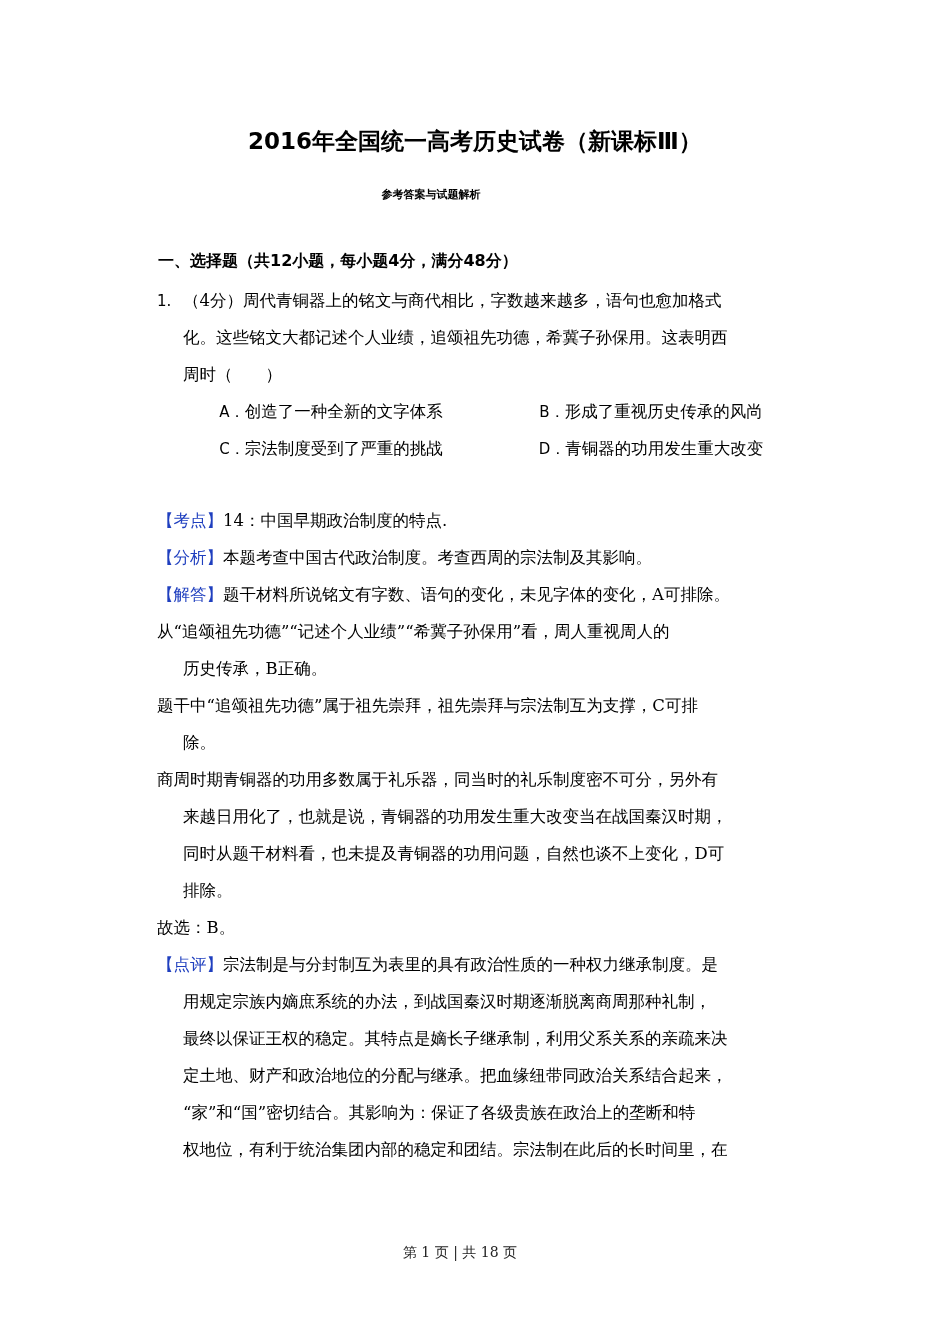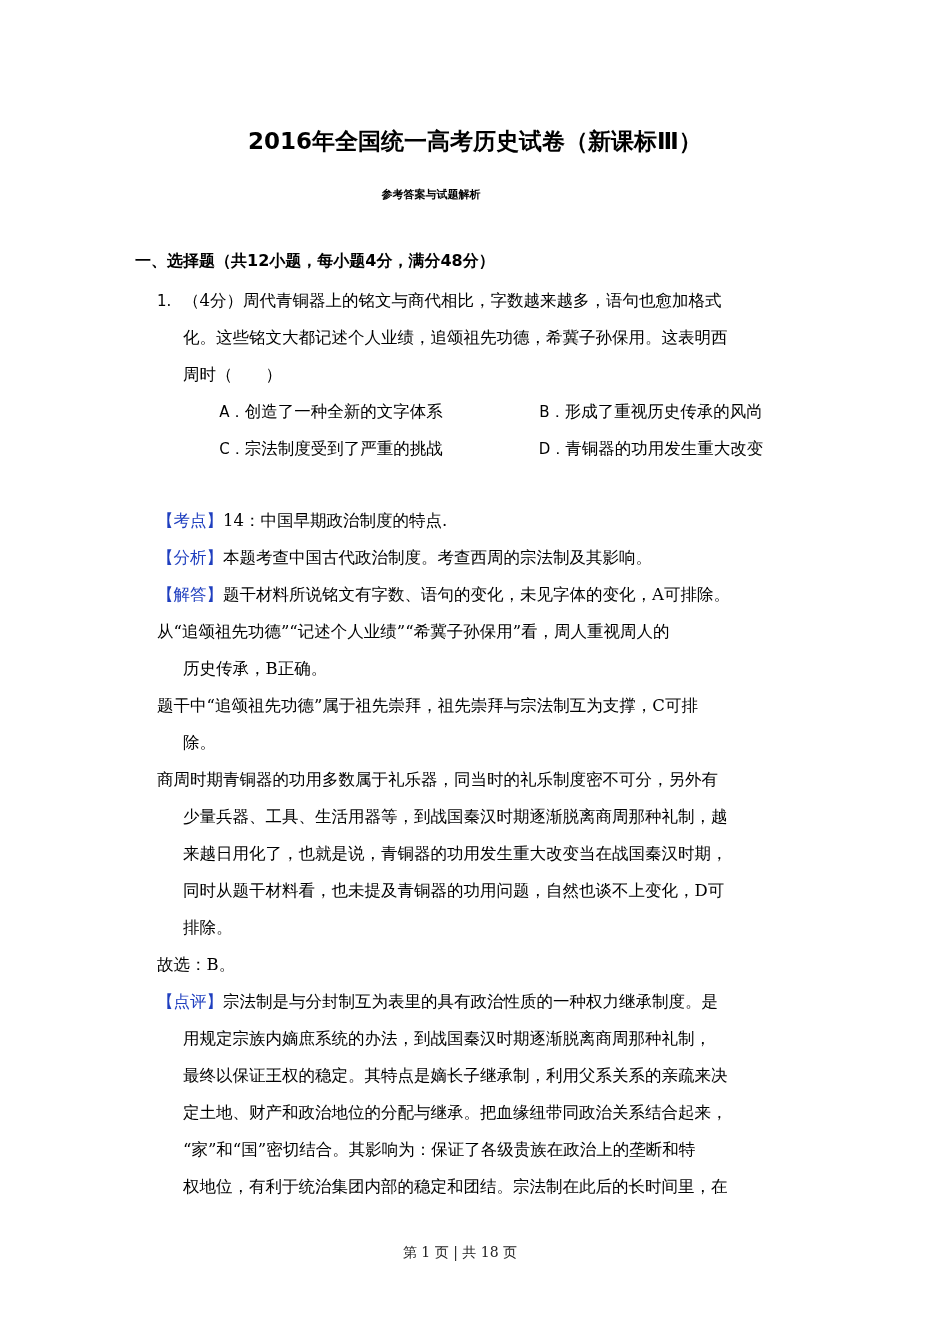--- a/index.html
+++ b/index.html
@@ -4,21 +4,21 @@
 <style>
   html, body { margin: 0; padding: 0; background: #ffffff; }
   body { width: 950px; height: 1344px; position: relative; overflow: hidden;
          font-family: "DejaVu Serif", "Liberation Serif", serif; color: #000; }
   .page { position: absolute; left: 0; top: 0; width: 950px; height: 1344px; }
   .title { position: absolute; top: 126px; left: 0; width: 950px; text-align: center;
            font-family: "DejaVu Sans", "Liberation Sans", sans-serif; font-weight: bold;
            font-size: 23px; letter-spacing: 0px; }
   .subtitle { position: absolute; top: 187px; left: 0; width: 862px; text-align: center;
               font-family: "DejaVu Sans", "Liberation Sans", sans-serif; font-weight: bold; font-size: 11px; }
-  .section-heading { position: absolute; top: 251px; left: 135px;
+  .section-heading { position: absolute; top: 251px; left: 158px;
                      font-family: "DejaVu Sans", "Liberation Sans", sans-serif; font-weight: bold; font-size: 16px; }
   .block { position: absolute; left: 145px; width: 665px; font-size: 16.5px; line-height: 37px; margin-left: 12px; }
   .line { white-space: nowrap; height: 37px; }
   .indent { padding-left: 26px; }
   .q-num { display: inline-block; width: 26px; }
   .options { position: absolute; left: 171px; width: 640px; font-size: 16.5px; text-align: center; }
   .opt-row { height: 37px; line-height: 37px; display: flex; }
   .opt { width: 326px; white-space: nowrap; }
   .opt-letter { font-family: "DejaVu Sans", "Liberation Sans", sans-serif; font-size: 15px; }
   .tag { color: #1f3fbf; }
@@ -65,21 +65,20 @@
       <span class="tag">【解答】</span><span>题干材料所说铭文有字数、语句的变化，未见字体的变化，A可排除。</span>
     </div>
 
     <div class="line">从“追颂祖先功德”“记述个人业绩”“希冀子孙保用”看，周人重视周人的</div>
     <div class="line indent">历史传承，B正确。</div>
 
     <div class="line">题干中“追颂祖先功德”属于祖先崇拜，祖先崇拜与宗法制互为支撑，C可排</div>
     <div class="line indent">除。</div>
 
     <div class="line">商周时期青铜器的功用多数属于礼乐器，同当时的礼乐制度密不可分，另外有</div>
-    <div class="line indent">少量兵器、工具、生活用器等，到战国秦汉时期逐渐脱离商周那种礼制，越</div>
     <div class="line indent">来越日用化了，也就是说，青铜器的功用发生重大改变当在战国秦汉时期，</div>
     <div class="line indent">同时从题干材料看，也未提及青铜器的功用问题，自然也谈不上变化，D可</div>
     <div class="line indent">排除。</div>
 
     <div class="line">故选：B。</div>
 
     <div class="line">
       <span class="tag">【点评】</span><span>宗法制是与分封制互为表里的具有政治性质的一种权力继承制度。是</span>
     </div>
     <div class="line indent">用规定宗族内嫡庶系统的办法，到战国秦汉时期逐渐脱离商周那种礼制，</div>

